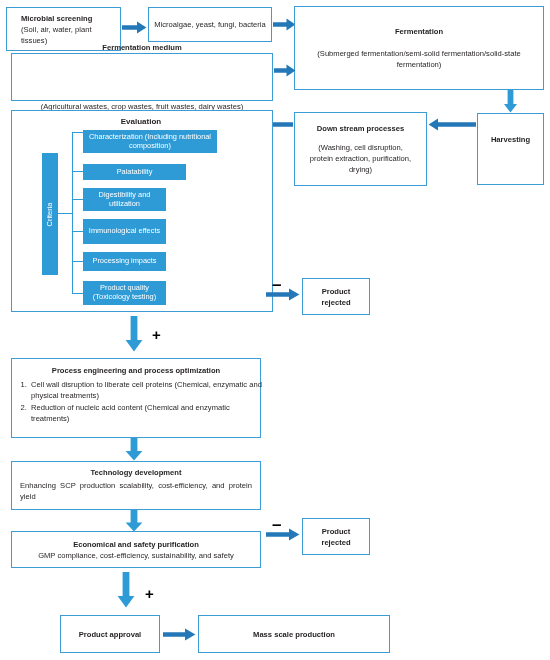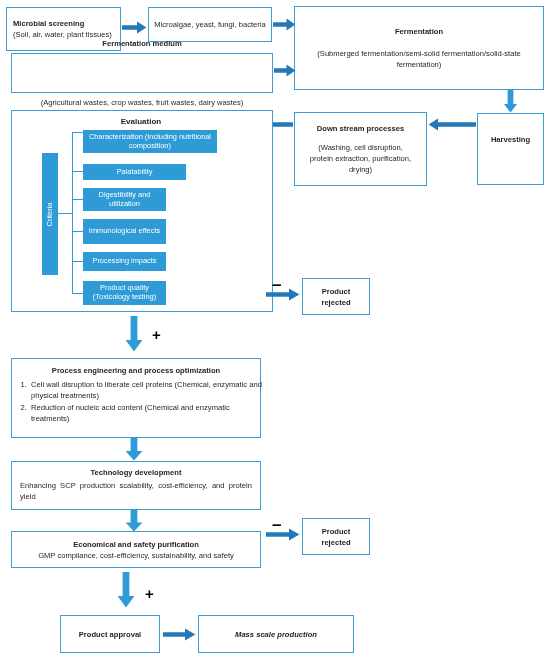--- a/index.html
+++ b/index.html
@@ -86,21 +86,21 @@
   }
   ol.steps li{padding-left:2px;margin:0;}
 
   .just{text-align:justify;text-justify:inter-word;}
 </style>
 </head>
 <body>
 
 <div id="canvas">
 
-  <div class="box" style="left:6px;top:7px;width:115px;height:44px;align-items:flex-start;text-align:left;padding-left:6px;">
+  <div class="box" style="left:6px;top:7px;width:115px;height:44px;align-items:flex-start;text-align:left;padding-left:14px;">
     <div class="ttl">Microbial screening</div>
     <div class="sub">(Soil, air, water, plant tissues)</div>
   </div>
 
   <svg class="arrow" style="left:122px;top:21px;width:25px;height:13px;" viewBox="0 0 25 13">
     <path d="M0 4.2 H15 V0.6 L24.4 6.5 L15 12.4 V8.8 H0 Z" fill="#2478b8"></path>
   </svg>
 
   <div class="box" style="left:148px;top:7px;width:124px;height:35px;">
     <div class="sub">Microalgae, yeast, fungi, bacteria</div>
@@ -108,21 +108,21 @@
 
   <svg class="arrow" style="left:273px;top:18px;width:23px;height:13px;" viewBox="0 0 23 13">
     <path d="M0 4.2 H13.5 V0.6 L22.4 6.5 L13.5 12.4 V8.8 H0 Z" fill="#2478b8"></path>
   </svg>
 
   <div class="box" style="left:294px;top:6px;width:250px;height:84px;">
     <div class="ttl" style="margin-bottom:11px;">Fermentation</div>
     <div class="sub" style="max-width:210px;">(Submerged fermentation/semi-solid fermentation/solid-state fermentation)</div>
   </div>
 
-  <div class="box" style="left:11px;top:53px;width:262px;height:40px;gap:48px;">
+  <div class="box" style="left:11px;top:53px;width:262px;height:48px;gap:48px;">
     <div class="ttl">Fermentation medium</div>
     <div class="sub">(Agricultural wastes, crop wastes, fruit wastes, dairy wastes)</div>
   </div>
 
   <svg class="arrow" style="left:274px;top:64px;width:22px;height:13px;" viewBox="0 0 22 13">
     <path d="M0 4.2 H12.5 V0.6 L21.4 6.5 L12.5 12.4 V8.8 H0 Z" fill="#2478b8"></path>
   </svg>
 
   <svg class="arrow" style="left:503px;top:90px;width:15px;height:23px;" viewBox="0 0 15 23">
     <path d="M4.6 0 H10.4 V14 H14 L7.5 22.6 L1 14 H4.6 Z" fill="#2e9bd6"></path>
@@ -240,17 +240,17 @@
   <div class="sign" style="left:145px;top:586px;">+</div>
 
   <div class="box" style="left:60px;top:615px;width:100px;height:38px;">
     <div class="ttl">Product  approval</div>
   </div>
 
   <svg class="arrow" style="left:163px;top:628px;width:33px;height:13px;" viewBox="0 0 33 13">
     <path d="M0 4.2 H22 V0.6 L32.4 6.5 L22 12.4 V8.8 H0 Z" fill="#2478b8"></path>
   </svg>
 
-  <div class="box" style="left:198px;top:615px;width:156px;height:38px;font-style:italic;">
+  <div class="box" style="left:198px;top:615px;width:192px;height:38px;">
     <div class="ttl">Mass scale production</div>
   </div>
 
 </div>
 
 </body></html>

